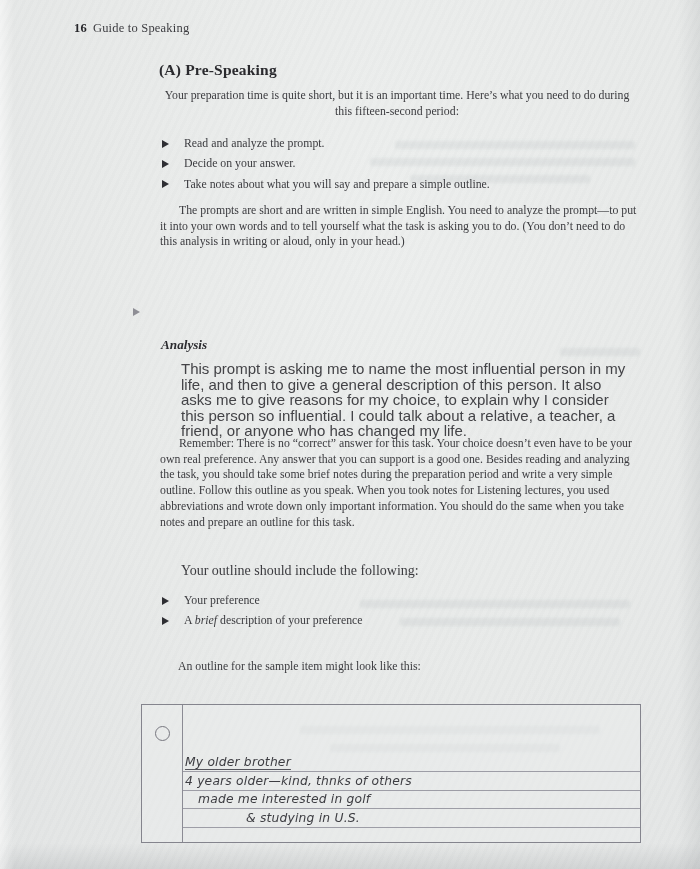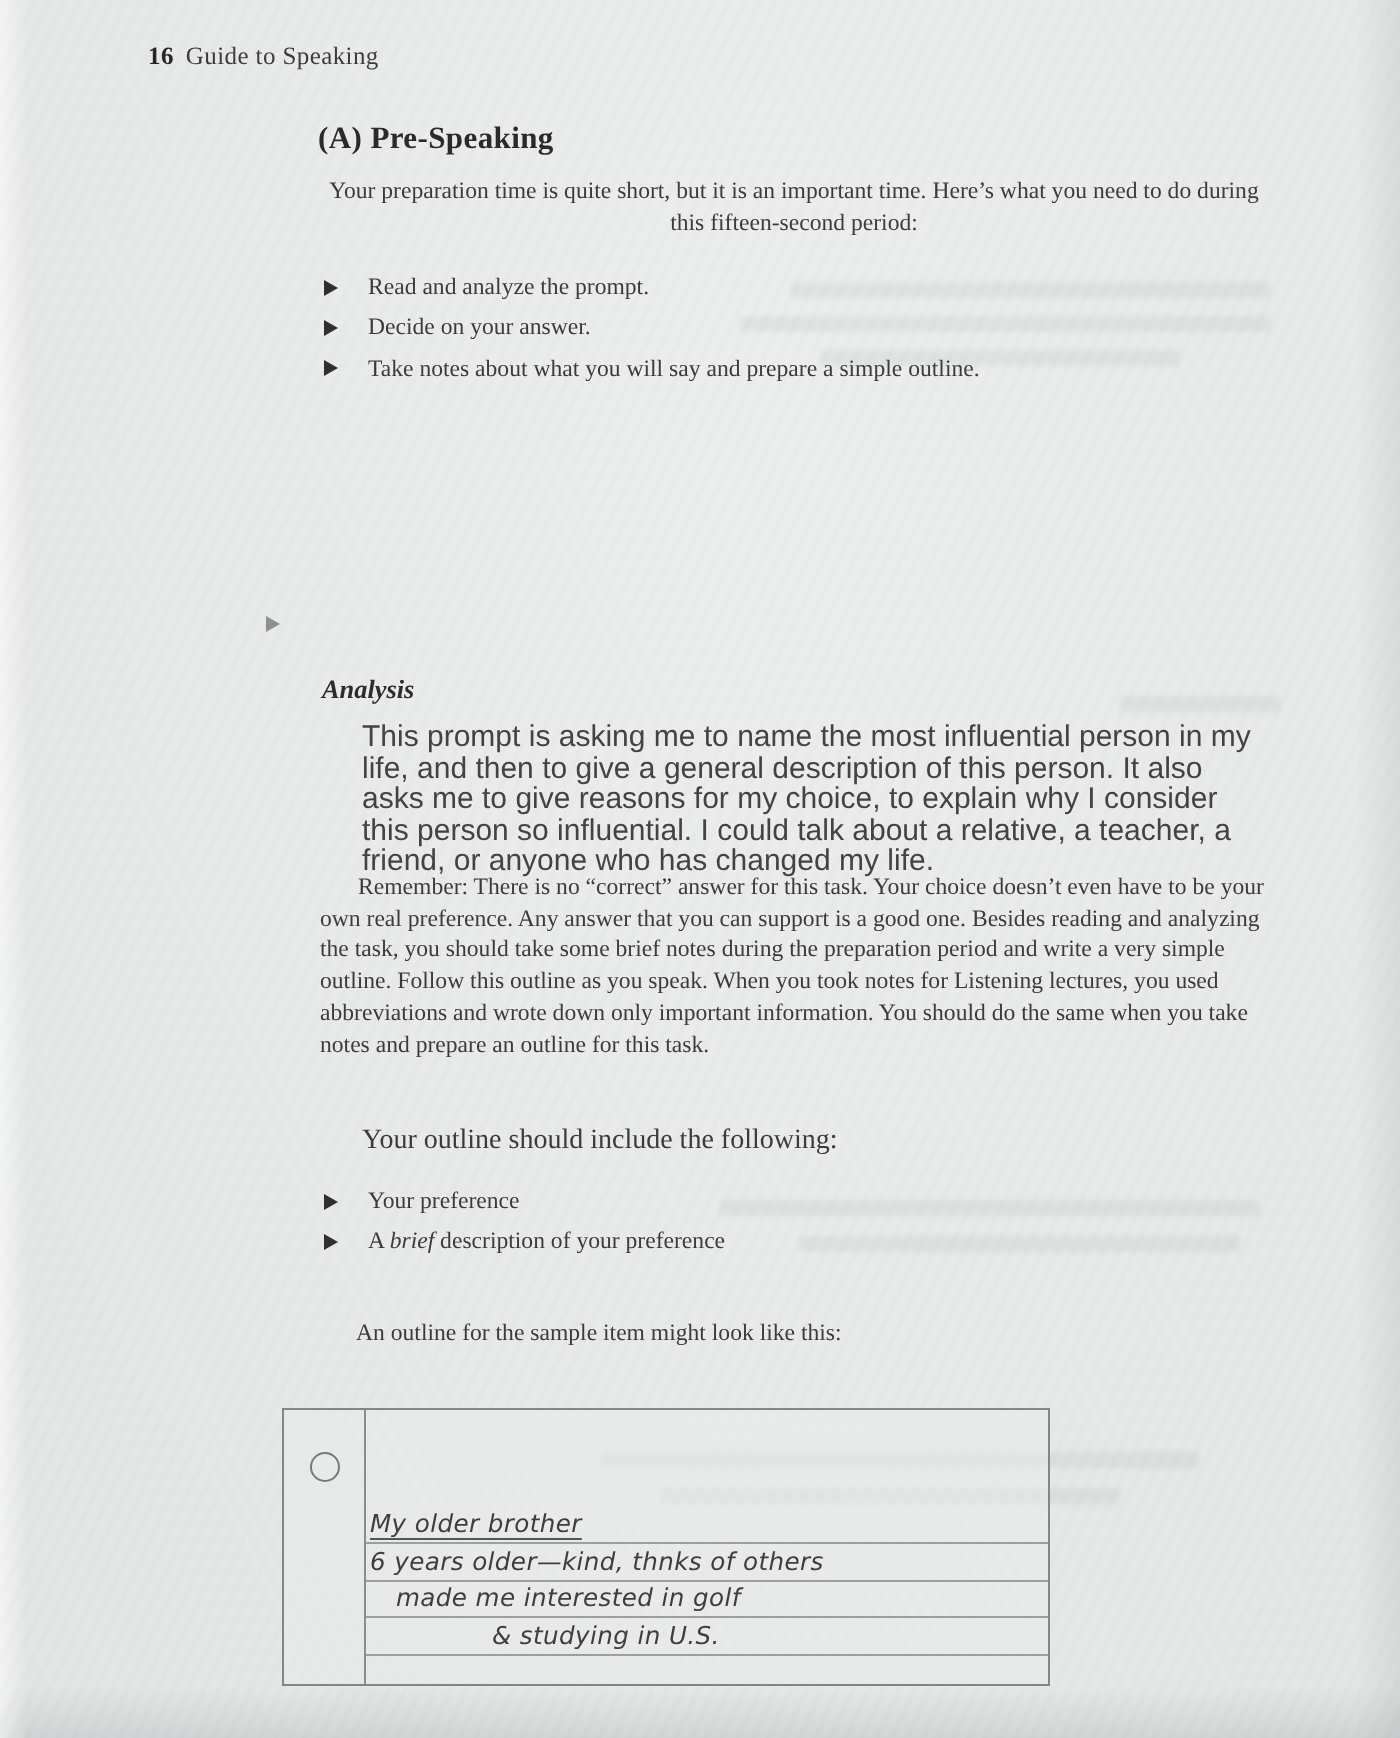--- a/index.html
+++ b/index.html
@@ -62,21 +62,21 @@
     left:181px; top:361px; width:448px;
     font-family:"Liberation Sans", sans-serif;
     font-size:15px; line-height:15.6px; color:#434347;
   }
 
   .outline-lead    { left:181px; top:563px; font-size:14px;font-family:Liberation Serif, serif; }
   .outline-closing { left:178px; top:659px; font-size:11.8px; }
 
   
   .notepad {
-    left:141px; top:704px; width:384px; height:139px;
+    left:141px; top:704px; width:500px; height:139px;
     border:1px solid #84848d;
     background:rgba(236,238,237,.45);
   }
   .notepad .margin-line {
     position:absolute; left:40px; top:0; bottom:0; width:1px; background:#8b8b94;
   }
   .notepad .hole {
     position:absolute; left:13px; top:21px; width:15px; height:15px;
     border:1.2px solid #77777f; border-radius:50%;
   }
@@ -113,20 +113,21 @@
 
 <p class="abs para intro">Your preparation time is quite short, but it is an important time. Here’s what you need to do during this fifteen-second period:</p>
 
 <ul class="abs bullets steps">
   <li><span class="tri"></span><span>Read and analyze the prompt.</span></li>
   <li><span class="tri"></span><span>Decide on your answer.</span></li>
   <li><span class="tri"></span><span>Take notes about what you will say and prepare a simple outline.</span></li>
 </ul>
 
 <div class="abs para bodyblock">
+  <p>The prompts are short and are written in simple English. You need to analyze the prompt—to put it into your own words and to tell yourself what the task is asking you to do. (You don’t need to do this analysis in writing or aloud, only in your head.)</p>
 </div>
 
 <div class="abs look-line">
   <span class="tri"></span>
 </div>
 
 <h3 class="abs analysis-heading">Analysis</h3>
 
 <p class="abs analysis-body">This prompt is asking me to name the most influential person in my life, and then to give a general description of this person. It also asks me to give reasons for my choice, to explain why I consider this person so influential. I could talk about a relative, a teacher, a friend, or anyone who has changed my life.</p>
 
@@ -144,16 +145,16 @@
 <div class="abs notepad">
   <span class="hole"></span>
   <span class="margin-line"></span>
 
   <span class="rule" style="top:66px;"></span>
   <span class="rule" style="top:85px;"></span>
   <span class="rule" style="top:103px;"></span>
   <span class="rule" style="top:122px;"></span>
 
   <span class="hw underlined" style="left:43px;  top:50px;">My older brother</span>
-  <span class="hw" style="left:43px;  top:69px;">6 years older—kind, thnks of others</span>
+  <span class="hw" style="left:43px;  top:69px;">4 years older—kind, thnks of others</span>
   <span class="hw" style="left:56px;  top:87px;">made me interested in golf</span>
   <span class="hw" style="left:104px; top:106px;">&amp; studying in U.S.</span>
 </div>
 
 </body></html>

